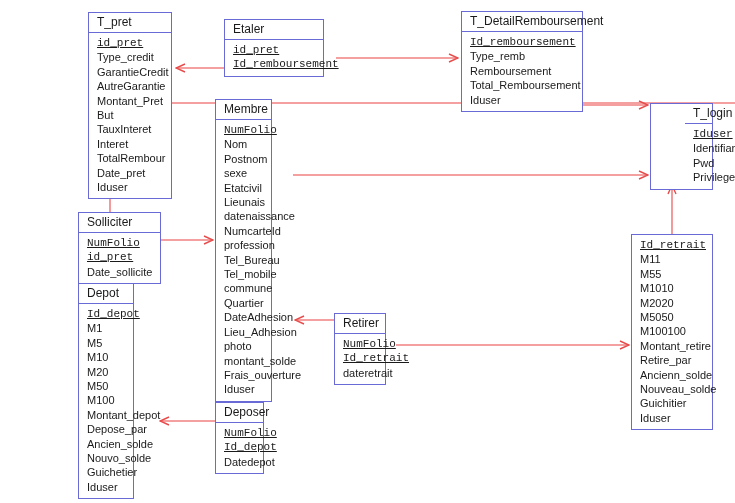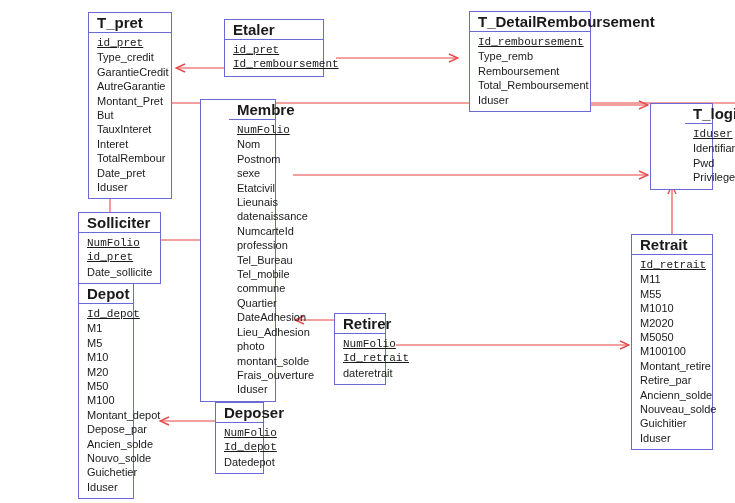--- a/index.html
+++ b/index.html
@@ -11,26 +11,25 @@
   #canvas{position:absolute;inset:0;width:735px;height:503px;}
   #links{position:absolute;left:0;top:0;width:735px;height:503px;pointer-events:none;}
   .entity{
     position:absolute;
     border:1px solid #6a6ad6;
     background:#ffffff;
     box-sizing:border-box;
     z-index:5;
   }
   .entity .ename{
-    font-size:15px;color:#1a1a1a;
+    font-size:12px;color:#1a1a1a;
     padding:3px 0 3px 8px;
     border-bottom:1px solid #6a6ad6;
     line-height:13px;
     white-space:nowrap;
-    font-weight:bold;
   }
   .entity .attrs{
     padding:3px 0 4px 8px;
   }
   .entity .attr{
     font-size:11px;color:#1a1a1a;line-height:14.4px;
     white-space:nowrap;
     display:block;
     width:max-content;
   }
@@ -89,40 +88,40 @@
         <span class="attr">Iduser</span>
       </div>
     </div>
     <div class="entity" style="left: 224px; top: 19px; width: 100px;">
       <div class="ename">Etaler</div>
       <div class="attrs">
         <span class="attr key">id_pret</span>
         <span class="attr key">Id_remboursement</span>
       </div>
     </div>
-    <div class="entity" style="left: 461px; top: 11px; width: 122px; margin-left: 8px;">
+    <div class="entity" style="left: 461px; top: 11px; width: 122px;">
       <div class="ename">T_DetailRemboursement</div>
       <div class="attrs">
         <span class="attr key">Id_remboursement</span>
         <span class="attr">Type_remb</span>
         <span class="attr">Remboursement</span>
         <span class="attr">Total_Remboursement</span>
         <span class="attr">Iduser</span>
       </div>
     </div>
     <div class="entity" style="left: 650px; top: 103px; width: 63px; padding-left: 34px;">
       <div class="ename">T_login</div>
       <div class="attrs">
         <span class="attr key">Iduser</span>
         <span class="attr">Identifiant</span>
         <span class="attr">Pwd</span>
         <span class="attr">Privilege</span>
       </div>
     </div>
-    <div class="entity" style="left: 200px; top: 99px; width: 76px; padding-left: 28px;">
+    <div class="entity" style="left: 215px; top: 99px; width: 57px;">
       <div class="ename">Membre</div>
       <div class="attrs">
         <span class="attr key">NumFolio</span>
         <span class="attr">Nom</span>
         <span class="attr">Postnom</span>
         <span class="attr">sexe</span>
         <span class="attr">Etatcivil</span>
         <span class="attr">Lieunais</span>
         <span class="attr">datenaissance</span>
         <span class="attr">NumcarteId</span>
@@ -159,21 +158,20 @@
         <span class="attr">M100</span>
         <span class="attr">Montant_depot</span>
         <span class="attr">Depose_par</span>
         <span class="attr">Ancien_solde</span>
         <span class="attr">Nouvo_solde</span>
         <span class="attr">Guichetier</span>
         <span class="attr">Iduser</span>
       </div>
     </div>
     <div class="entity" style="left: 631px; top: 234px; width: 82px;">
-      <div class="ename">Retrait</div>
       <div class="attrs">
         <span class="attr key">Id_retrait</span>
         <span class="attr">M11</span>
         <span class="attr">M55</span>
         <span class="attr">M1010</span>
         <span class="attr">M2020</span>
         <span class="attr">M5050</span>
         <span class="attr">M100100</span>
         <span class="attr">Montant_retire</span>
         <span class="attr">Retire_par</span>

